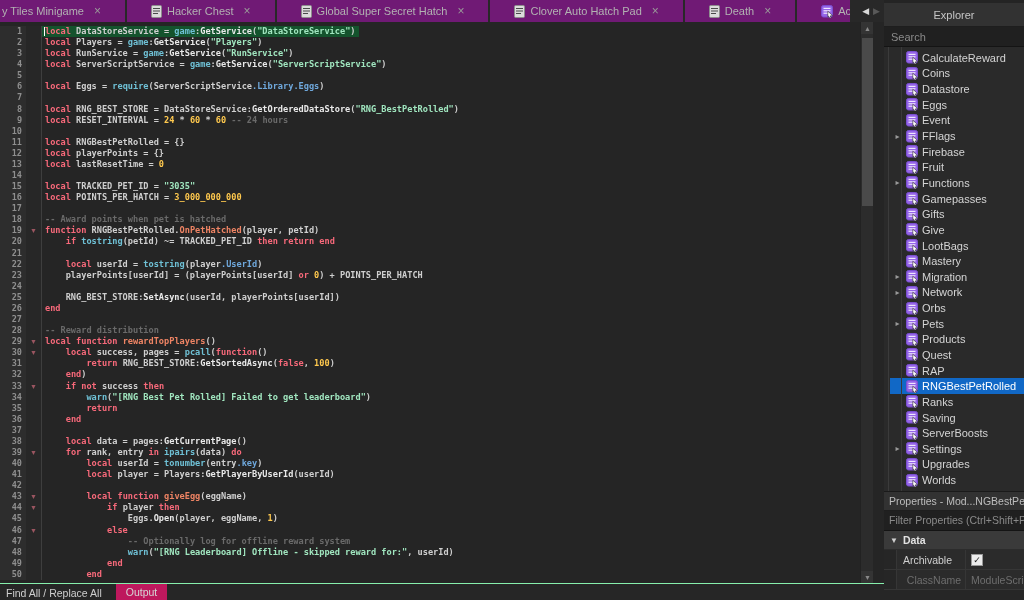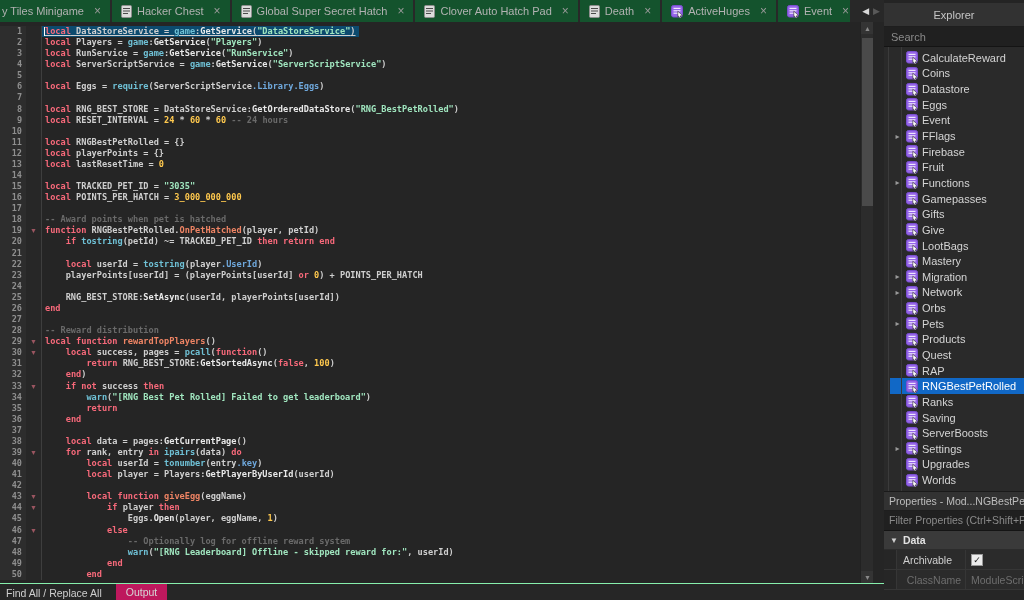--- a/index.html
+++ b/index.html
@@ -1,34 +1,34 @@
 <!DOCTYPE html>
 <html><head>
 <meta charset="utf-8">
 <style>
   html,body{margin:0;padding:0;}
   body{width:1024px;height:600px;overflow:hidden;background:#232323;font-family:"Liberation Sans",sans-serif;position:relative;}
   
   .tabbar{position:absolute;left:0;top:0;width:884px;height:22px;background:#282828;display:flex;align-items:stretch;}
   .tabs{display:flex;overflow:hidden;width:850px;}
-  .tab{display:flex;align-items:center;gap:5px;padding:0 9px;background:#14532d;margin-right:2px;color:#b2b2b2;font-size:11px;white-space:nowrap;flex:none;cursor:default;}
+  .tab{display:flex;align-items:center;gap:5px;padding:0 24px;background:#701a75;margin-right:2px;color:#b2b2b2;font-size:11px;white-space:nowrap;flex:none;cursor:default;}
   .tab.cut{padding-left:2px;}
   .tab-close{color:#9a9a9a;font-size:12px;margin-left:5px;line-height:10px;}
   .tabnav{display:flex;align-items:center;gap:4px;padding:0 4px;margin-left:auto;}
   .tabnav span{font-size:9px;color:#d8d8d8;}
   .tabnav span.dim{color:#595959;}
   .ticon{display:inline-flex;}
   
   .editor{position:absolute;left:0;top:22px;width:860px;height:561px;background:#252525;overflow:hidden;}
   #code{padding-top:4px;}
   .line{display:flex;height:11.08px;align-items:stretch;}
   .ln{width:22px;flex:none;text-align:right;color:#8f8f8f;font:600 8.5px/11.08px "DejaVu Sans Mono",monospace;padding-right:4px;background:#2d2d2d;}
   .fold{width:15px;flex:none;background:#272727;border-right:1px solid #3e3e3e;color:#9b5560;font-size:7px;line-height:11px;text-align:center;}
   .lc{white-space:pre;font:600 8.6px/11.08px "DejaVu Sans Mono",monospace;color:#cfcfcf;padding:0 3px;position:relative;}
-  .line.sel .lc{background:#0c4a6e;text-decoration:underline;}
+  .line.sel .lc{background:#14532d;}
   .line.sel .lc::before{content:"";position:absolute;left:2px;top:1px;bottom:1px;width:1px;background:#ffffff;}
   .tk-kw{color:#f7697a;font-weight:700;}
   .tk-b{color:#6fc1d6;}
   .tk-m{color:#e9e9e9;font-weight:700;}
   .tk-s{color:#a0e6bf;}
   .tk-num{color:#ffc94e;}
   .tk-c{color:#6a6a6a;}
   .tk-fd{color:#ef8464;}
   .tk-p{color:#6fa8dc;}
   .tk-t{color:#cfcfcf;}

